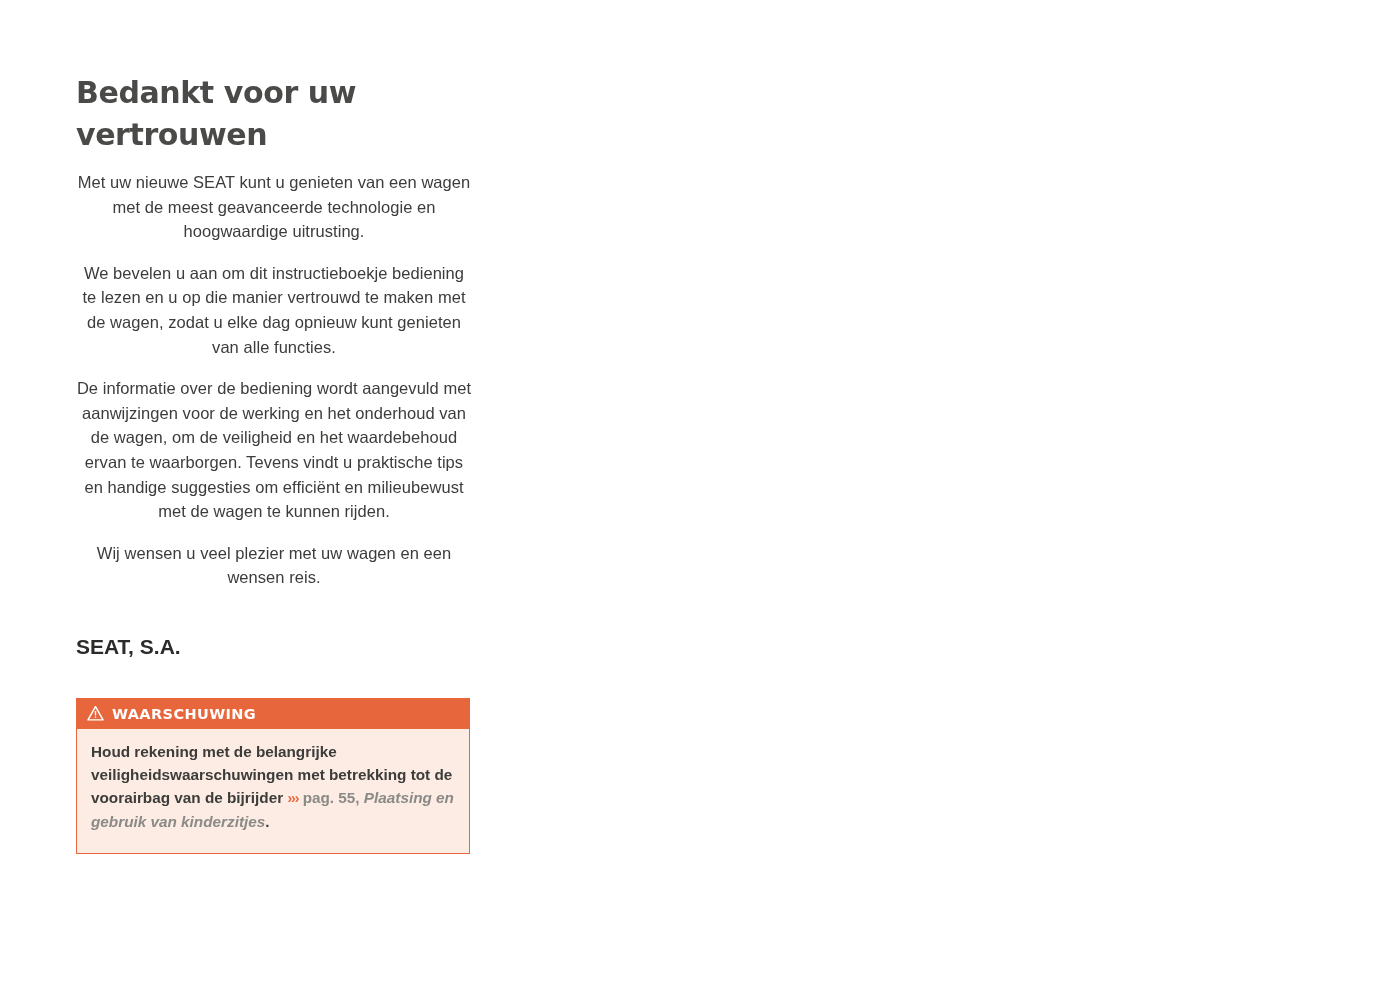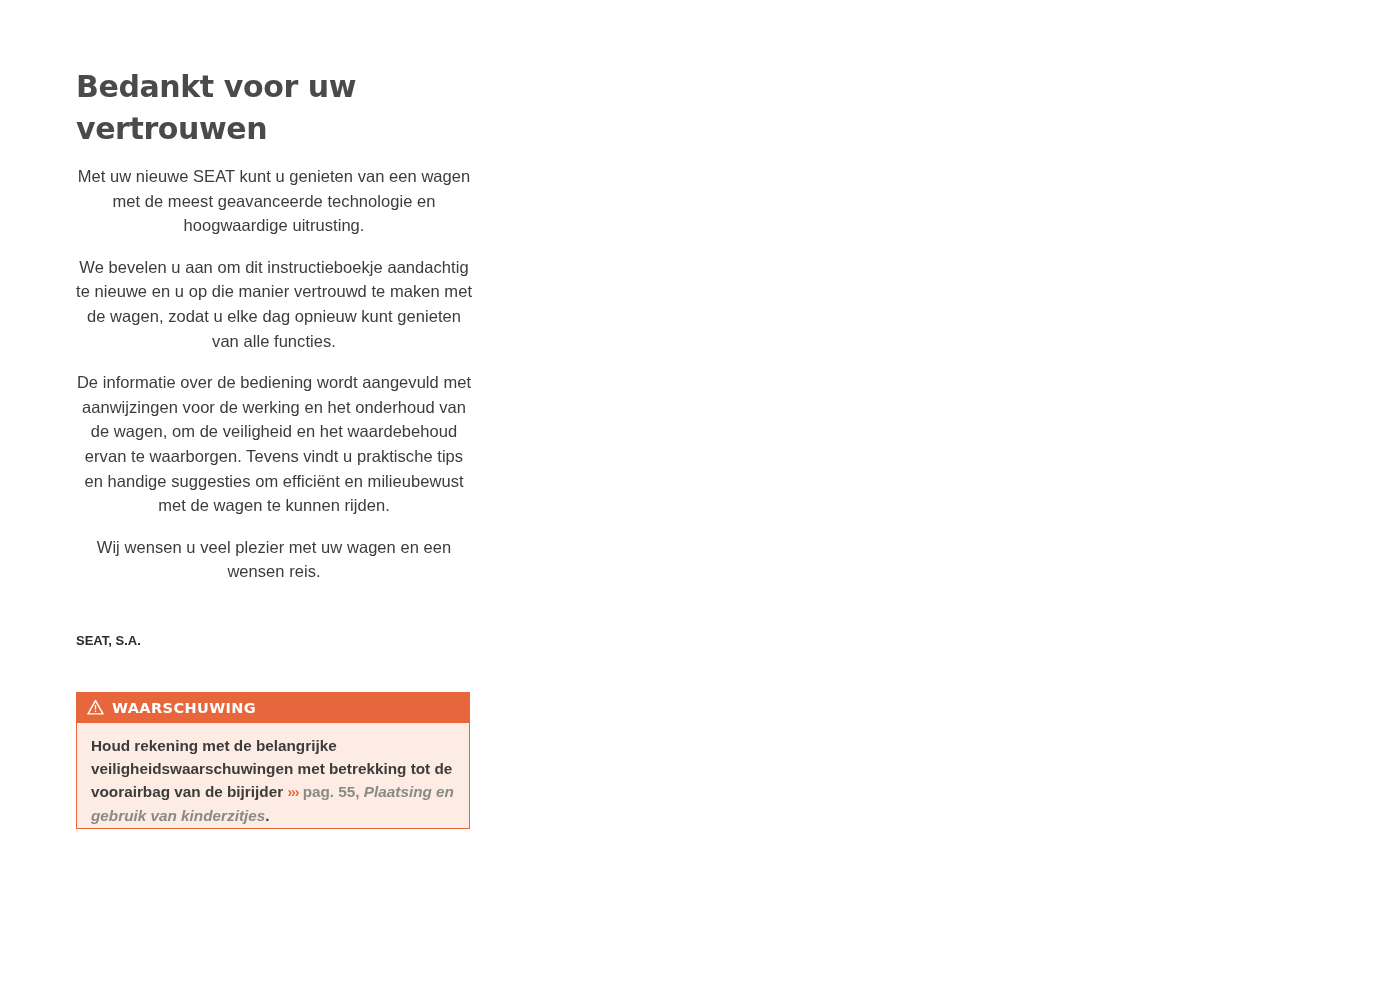--- a/index.html
+++ b/index.html
@@ -19,21 +19,21 @@
     position: absolute;
     left: 0;
     top: 0;
     width: 1385px;
     height: 984px;
     background: #ffffff;
   }
   .column {
     position: absolute;
     left: 76px;
-    top: 66px;
+    top: 72px;
     width: 396px;
   }
   .doc-title {
     font-family: "DejaVu Sans", sans-serif;
     font-weight: bold;
     font-size: 30px;
     line-height: 42px;
     letter-spacing: -0.4px;
     color: #4a4a49;
     margin: 0 0 14px 0;
@@ -44,21 +44,21 @@
     font-size: 16.5px;
     line-height: 24.6px;
     color: #3c3c3b;
     margin: 0 0 17px 0;
     text-align: center;
     letter-spacing: 0.05px;
   }
   .signature {
     font-family: "Liberation Sans", sans-serif;
     font-weight: bold;
-    font-size: 13px;
+    font-size: 21px;
     line-height: 22px;
     color: #2b2b2a;
     margin: 46px 0 0 0;
   }
   .warning-box {
     margin-top: 40px;
     width: 394px;
     border: 1px solid #e8663c;
     background: #fdece3;
     box-sizing: border-box;
@@ -79,21 +79,21 @@
     display: block;
   }
   .warning-title {
     font-family: "DejaVu Sans", sans-serif;
     font-weight: bold;
     font-size: 14.5px;
     letter-spacing: 0.4px;
     color: #ffffff;
   }
   .warning-body {
-    padding: 11px 12px 1px 14px;
+    padding: 11px 12px 20px 14px;
     font-family: "Liberation Sans", sans-serif;
     font-weight: bold;
     font-size: 15.3px;
     line-height: 23px;
     color: #3c3c3b;
   }
   .ref-arrow {
     color: #e8663c;
     font-weight: bold;
     letter-spacing: -1px;
@@ -111,21 +111,21 @@
 </style>
 </head>
 <body>
 
 <div class="page">
   <div class="column">
 
     <h1 class="doc-title">Bedankt voor uw vertrouwen</h1>
 
     <p class="para">Met uw nieuwe SEAT kunt u genieten van een wagen met de meest geavanceerde technologie en hoogwaardige uitrusting.</p>
-    <p class="para">We bevelen u aan om dit instructieboekje aandachtig te nieuwe en u op die manier vertrouwd te maken met de wagen, zodat u elke dag opnieuw kunt genieten van alle functies.</p>
+    <p class="para">We bevelen u aan om dit instructieboekje bediening te lezen en u op die manier vertrouwd te maken met de wagen, zodat u elke dag opnieuw kunt genieten van alle functies.</p>
     <p class="para">De informatie over de bediening wordt aangevuld met aanwijzingen voor de werking en het onderhoud van de wagen, om de veiligheid en het waardebehoud ervan te waarborgen. Tevens vindt u praktische tips en handige suggesties om efficiënt en milieubewust met de wagen te kunnen rijden.</p>
     <p class="para">Wij wensen u veel plezier met uw wagen en een wensen reis.</p>
 
     <p class="signature">SEAT, S.A.</p>
 
     <div class="warning-box">
       <div class="warning-head">
         <svg class="warning-icon" viewBox="0 0 24 24" aria-hidden="true">
           <path d="M12 2.2 L22.6 21 L1.4 21 Z" fill="none" stroke="#ffffff" stroke-width="2.1" stroke-linejoin="round"></path>
           <rect x="11.05" y="8.4" width="1.9" height="6.2" fill="#ffffff"></rect>

